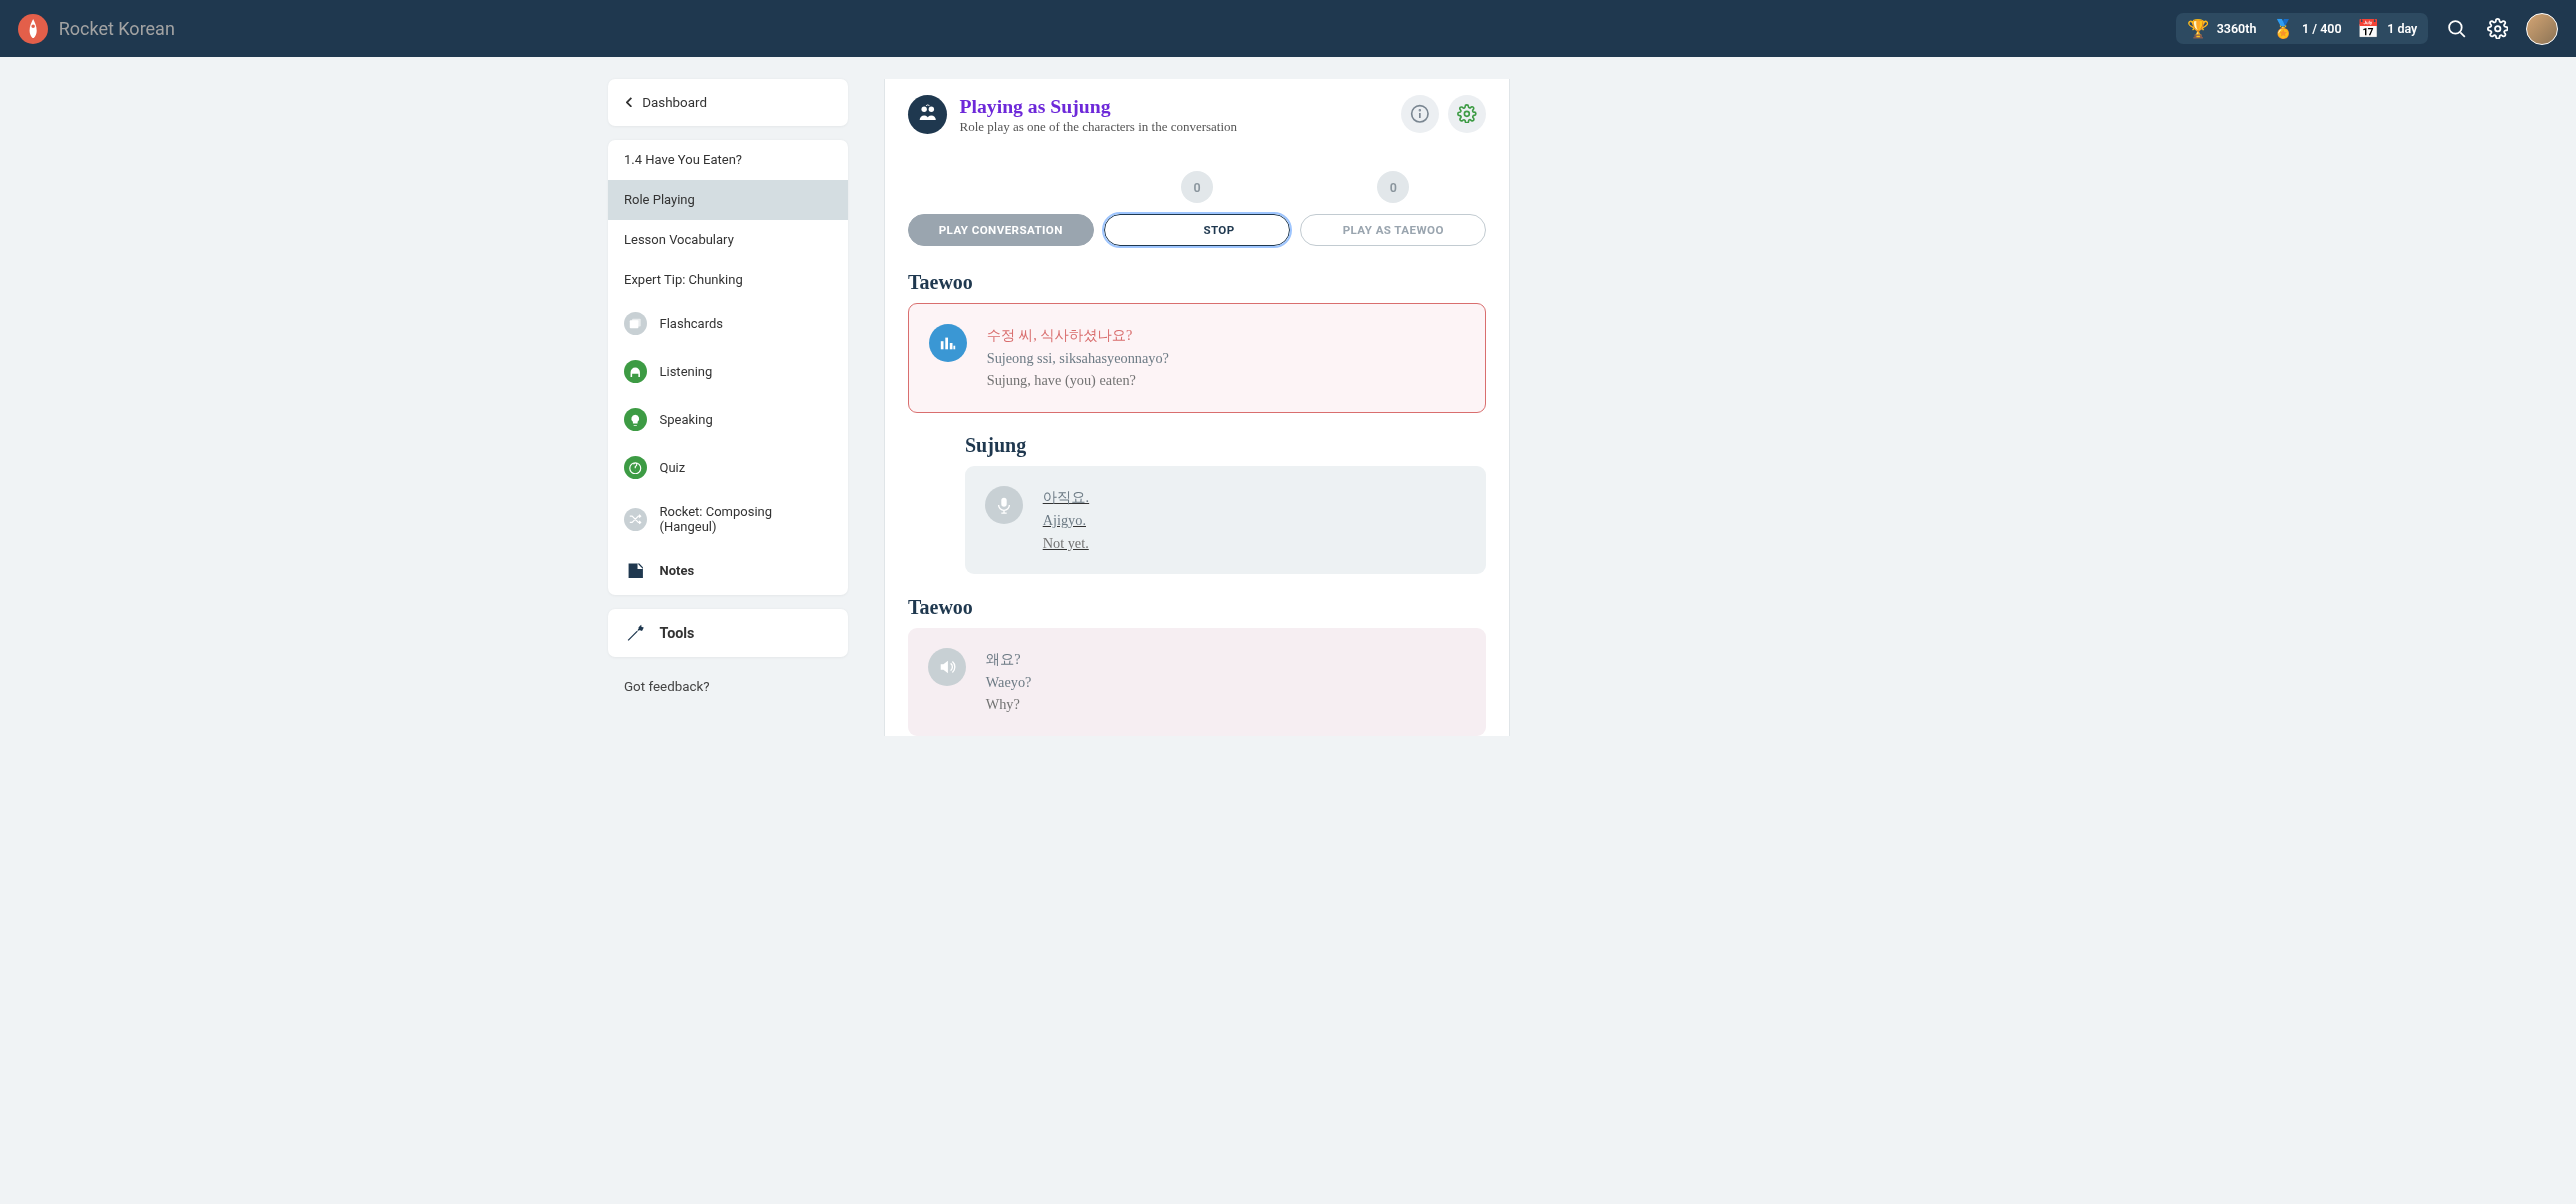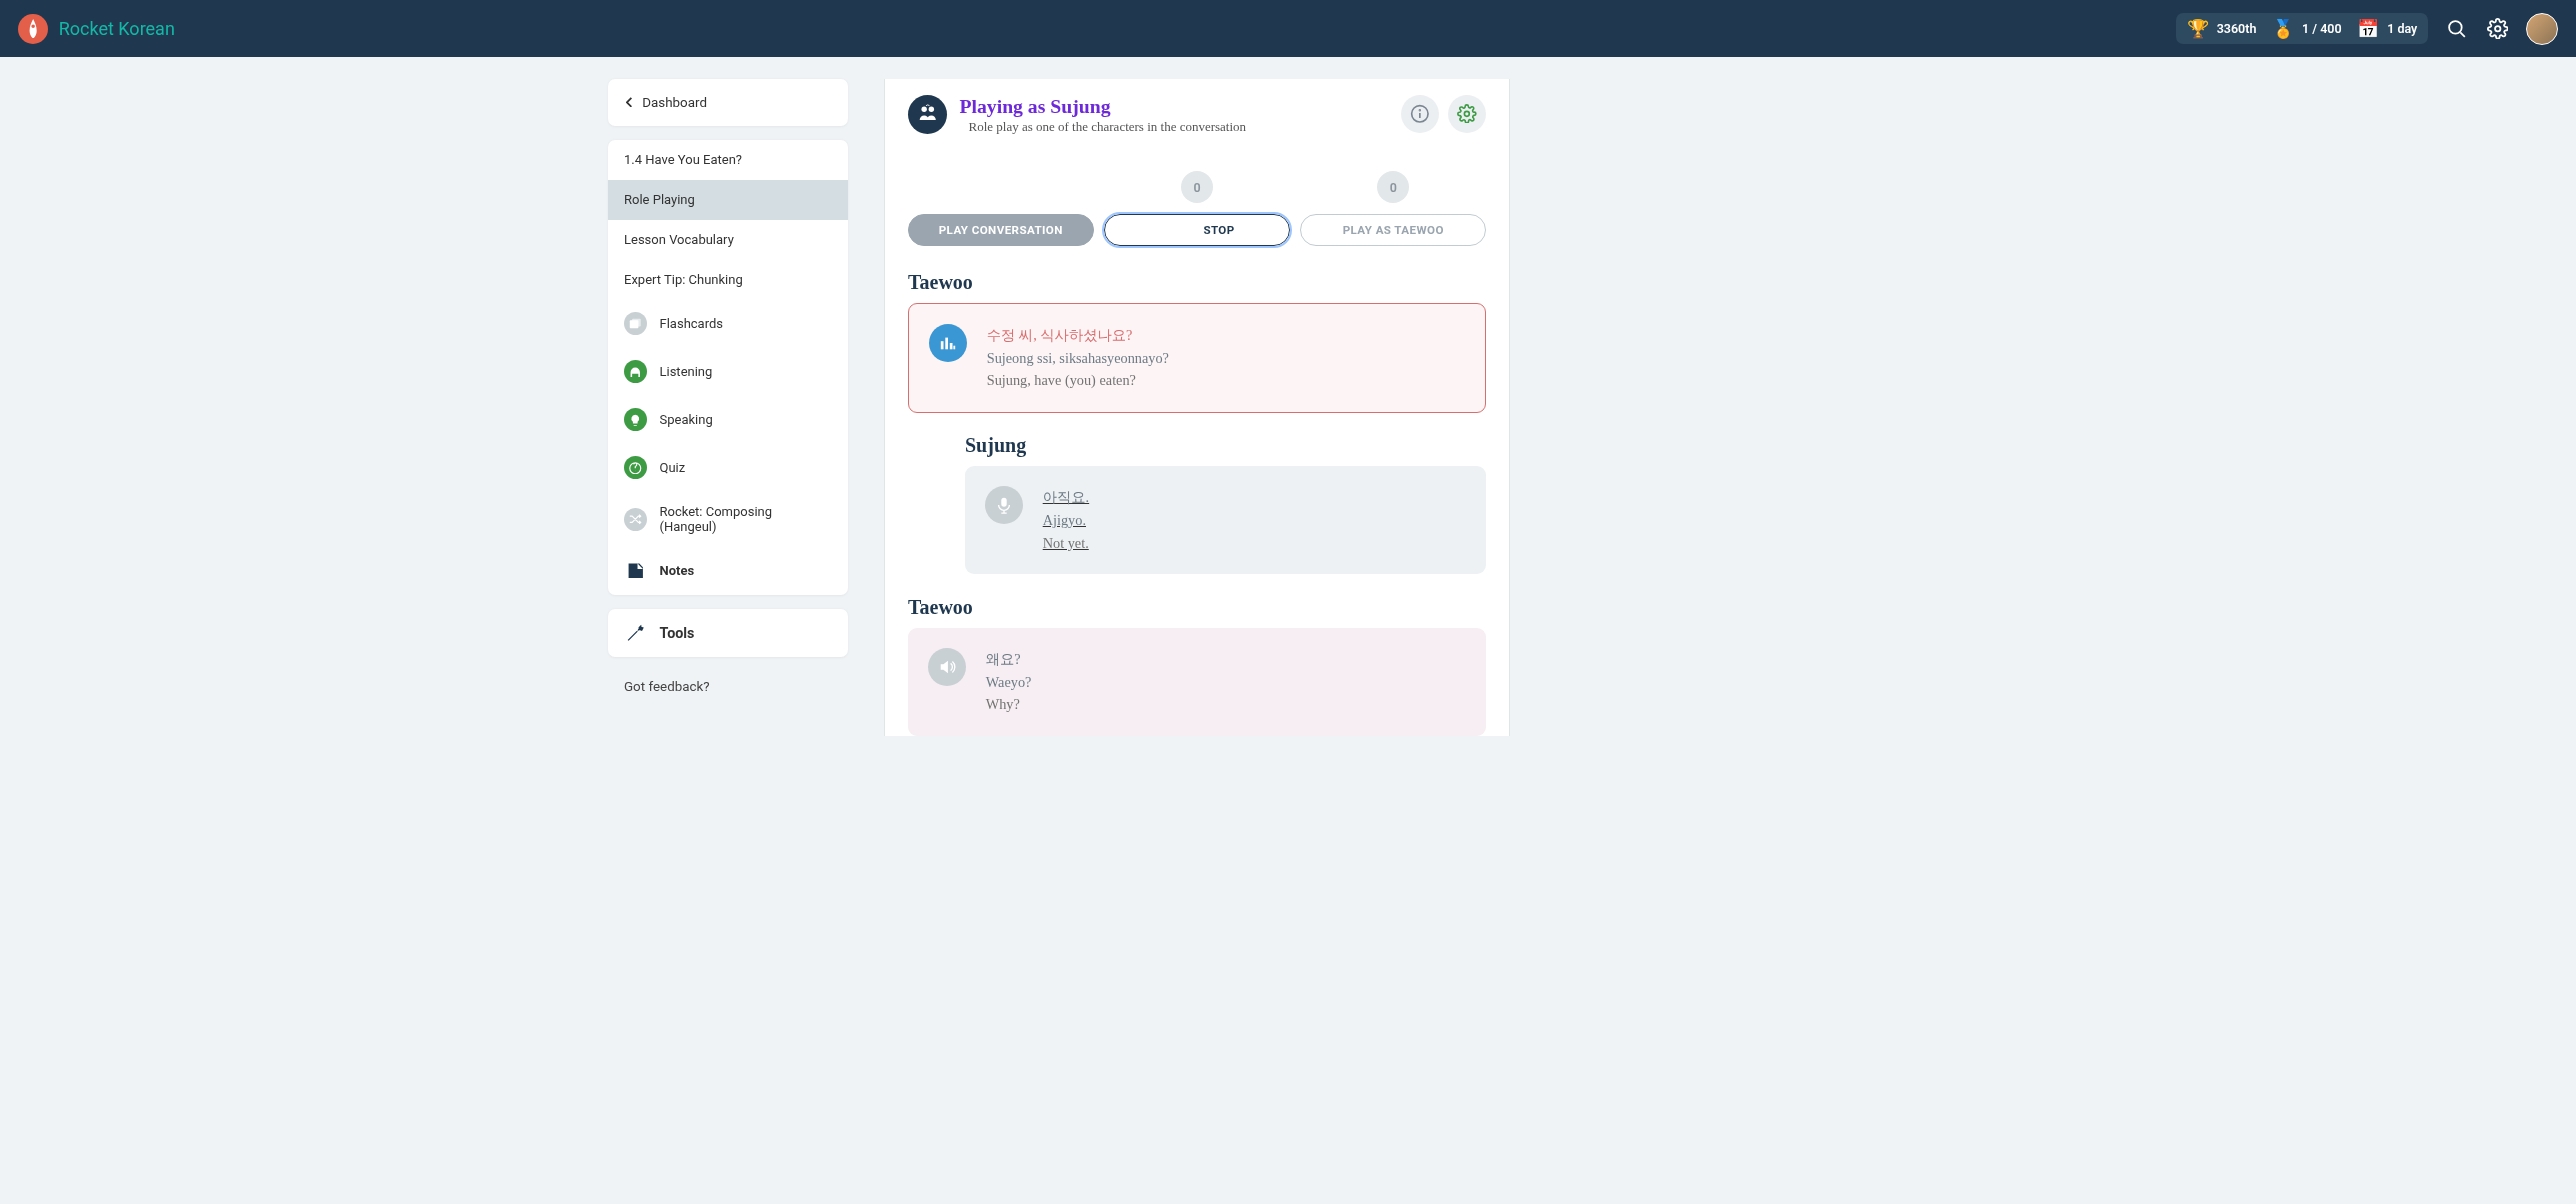--- a/index.html
+++ b/index.html
@@ -19,21 +19,21 @@
   }
   .header-left { display: flex; align-items: center; gap: 10.7px; }
   .logo-circle {
     width: 30px; height: 30px;
     background: #e35f4a;
     border-radius: 50%;
     display: flex; align-items: center; justify-content: center;
   }
   .logo-circle svg { width: 14.3px; height: 19.7px; fill: #fff; }
   .brand {
-    color: #14b8a6;
+    color: #a3a3a3;
     font-size: 18px;
     font-weight: 400;
   }
   .header-right { display: flex; align-items: center; gap: 16px; }
   .stats-pill {
     background: #2d4a61;
     border-radius: 7.2px;
     display: flex;
     align-items: center;
     padding: 5.4px 10.7px;
@@ -124,21 +124,20 @@
     font-family: Georgia, 'Times New Roman', serif;
     font-size: 19.7px;
     font-weight: 700;
     color: #6d28d9;
   }
   .lesson-sub {
     font-family: Georgia, 'Times New Roman', serif;
     font-size: 13px;
     color: #555;
     margin-top: 1.8px;
-    margin-left: 9px;
   }
   .lesson-actions { display:flex; gap: 9px; }
   .circle-btn {
     width: 38px; height: 38px; border-radius: 50%;
     background: #eceff2; display:flex; align-items:center; justify-content:center;
     cursor: pointer;
   }
   .circle-btn svg { width: 19.7px; height: 19.7px; stroke: #7a8691; fill:none; stroke-width:2; }
   .circle-btn.gear svg { stroke: #3d9b44; }
   

